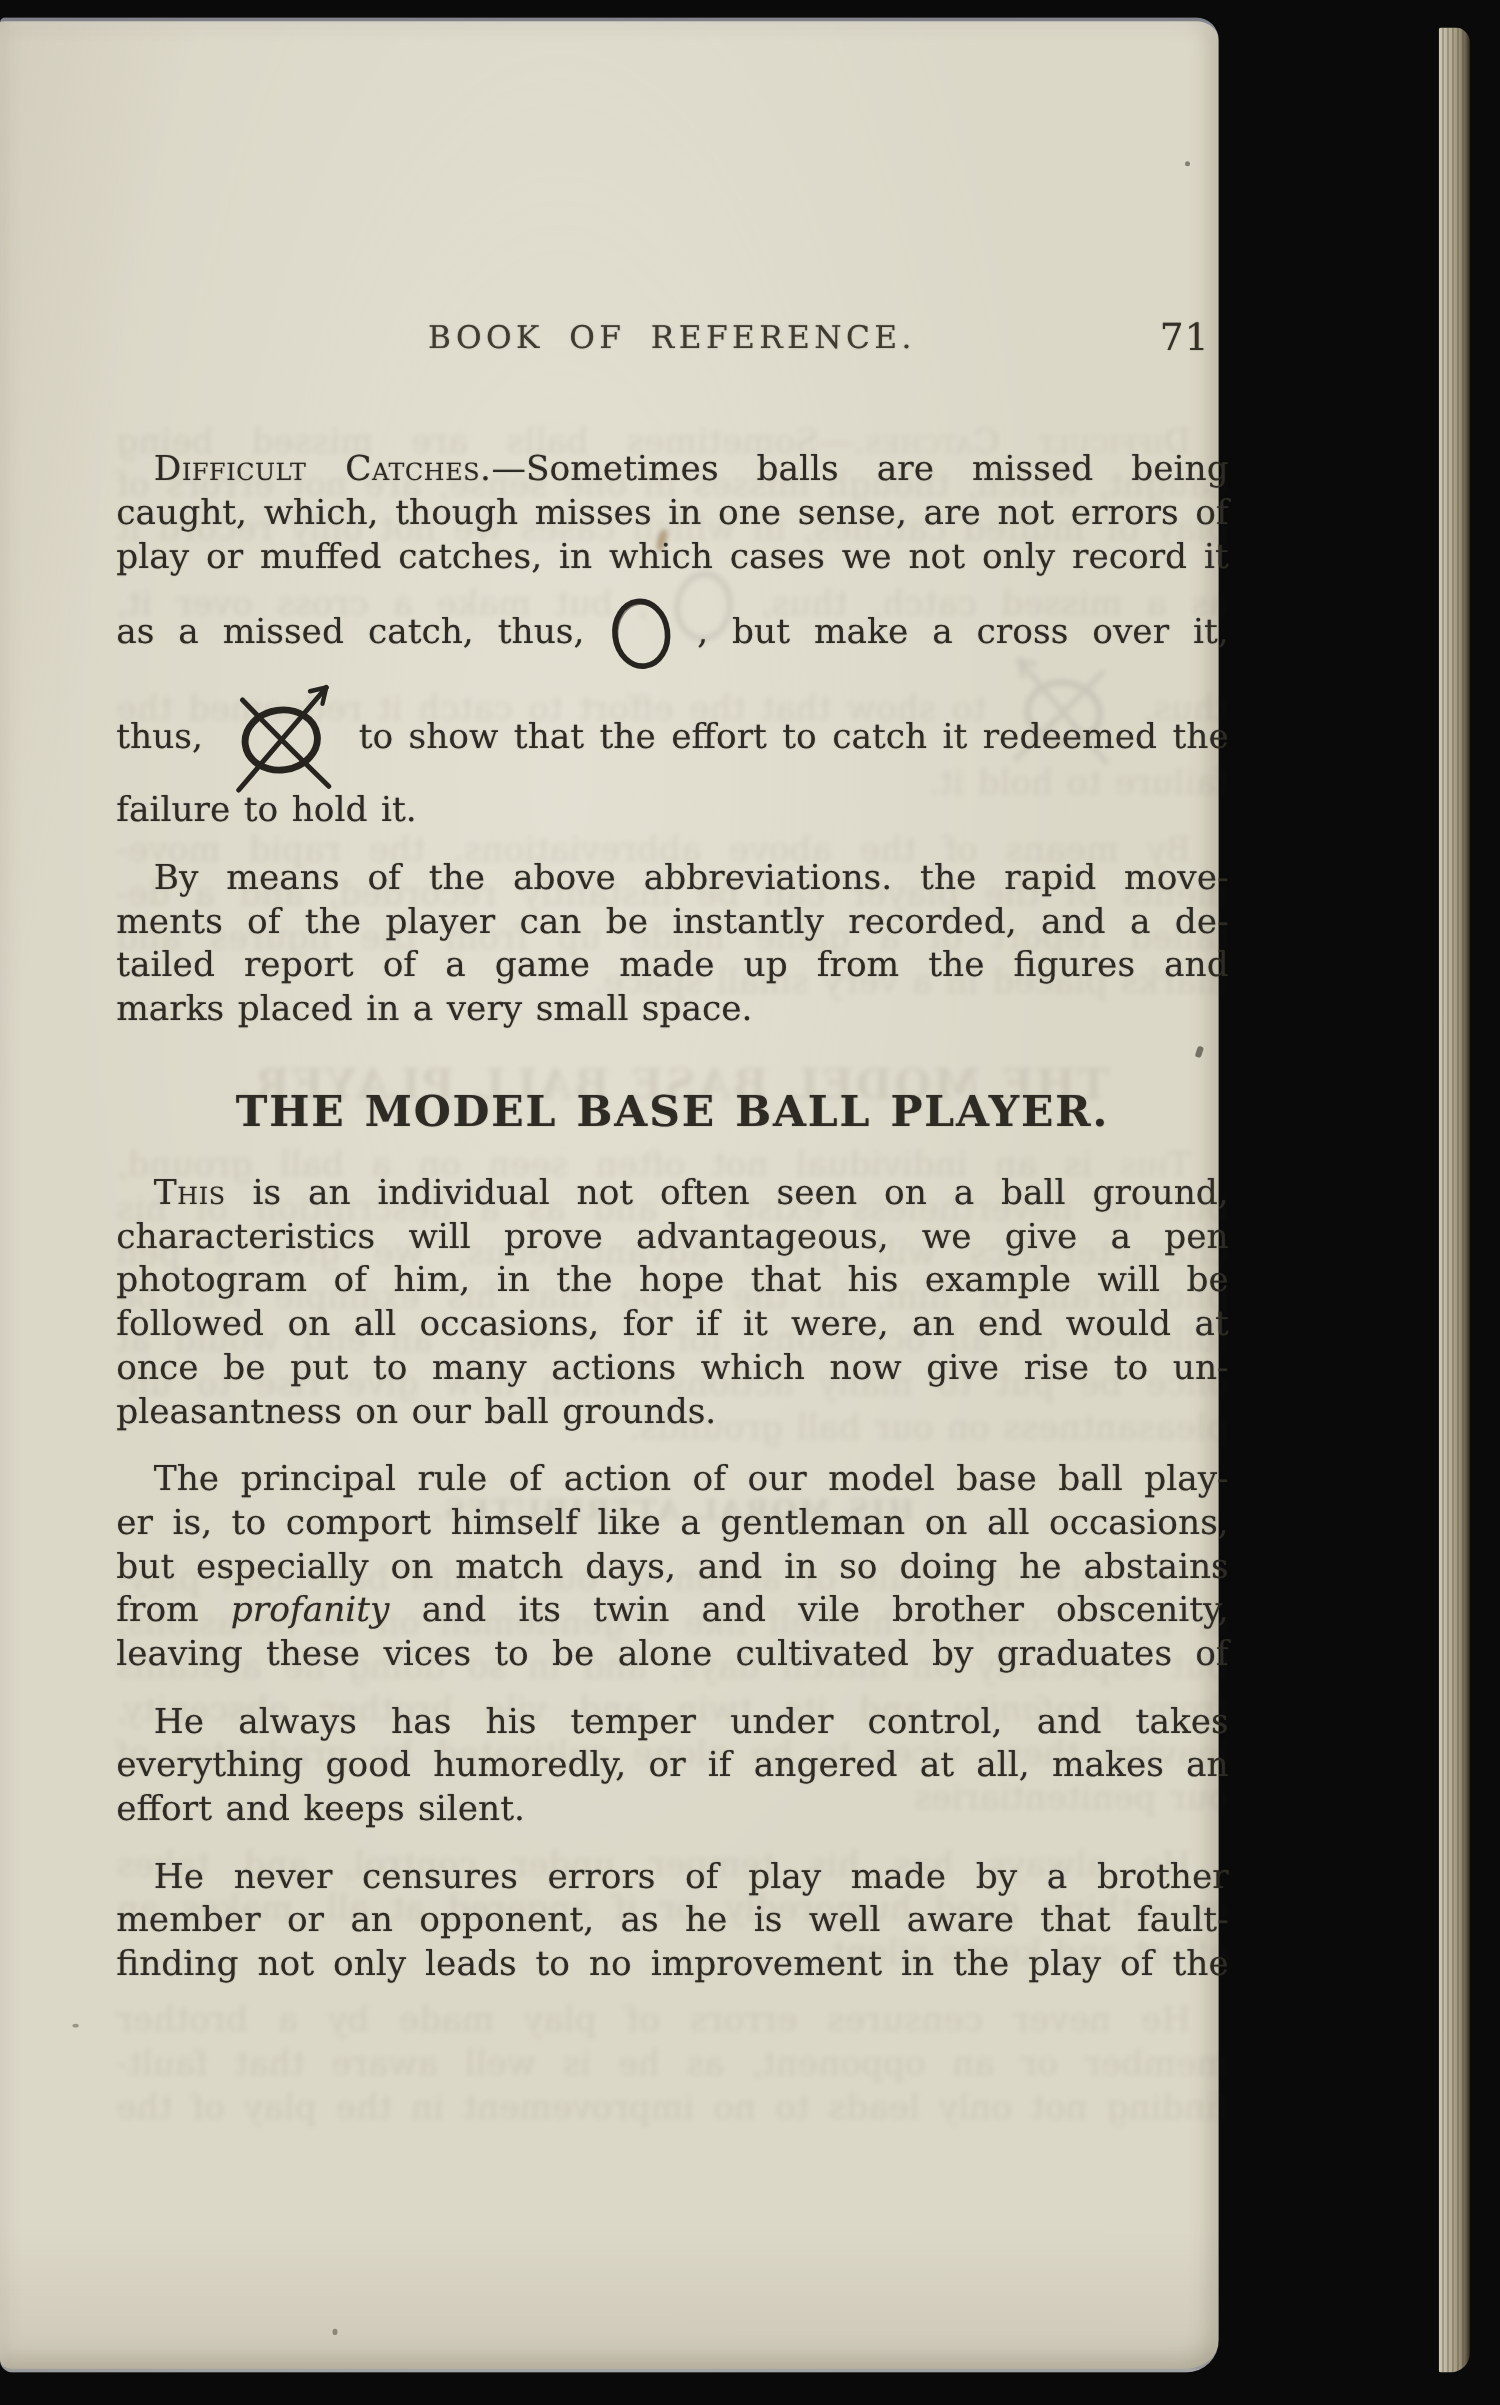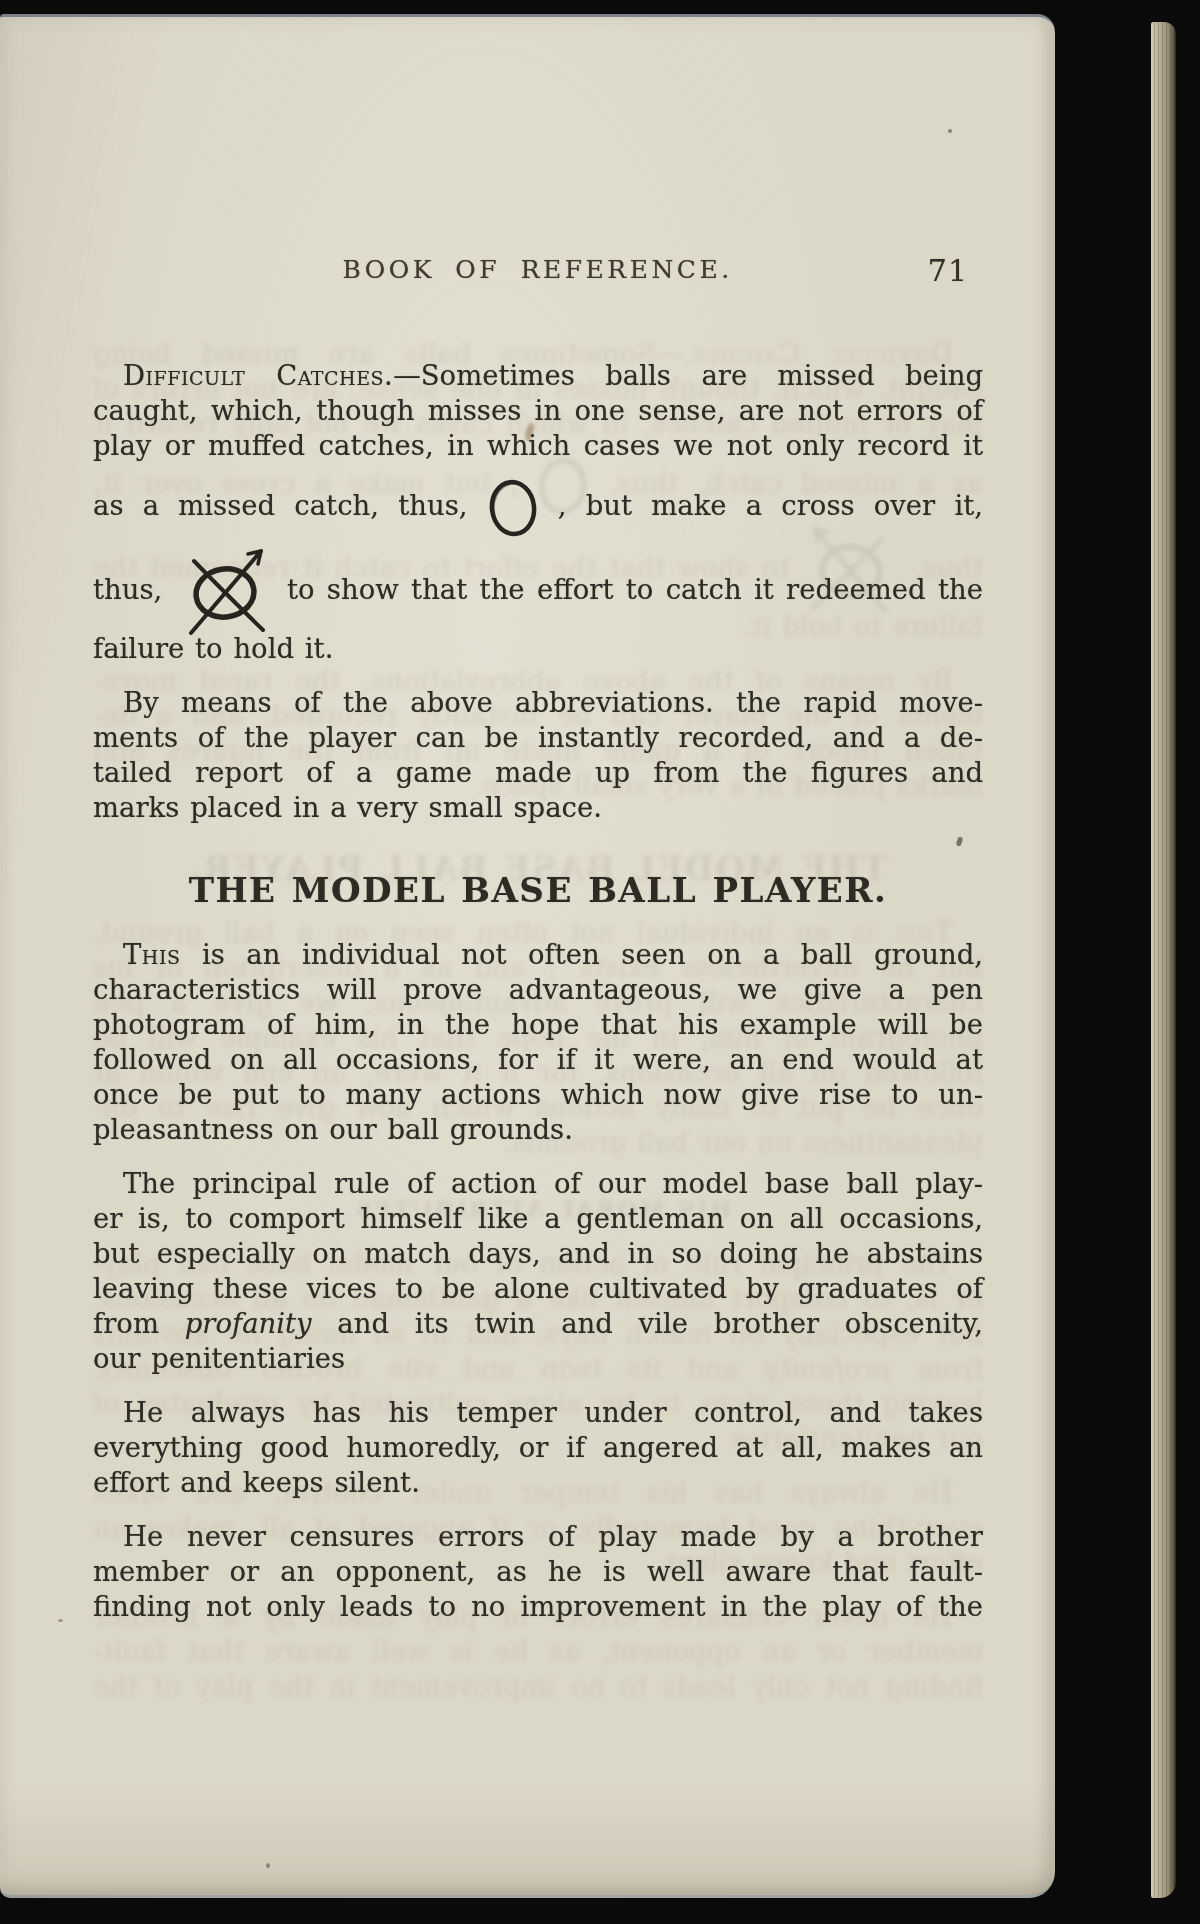--- a/index.html
+++ b/index.html
@@ -13,21 +13,21 @@
   body{
     width:1200px;height:1924px;
     background:var(--background);
     font-family:"DejaVu Serif","Liberation Serif",serif;
     overflow:hidden;position:relative;
   }
   .scene{position:absolute;inset:0;}
 
   
   .page{
-    position:absolute;left:0;top:14px;width:1055px;height:1884px;
+    position:absolute;left:0;top:14px;width:975px;height:1884px;
     background:
       radial-gradient(ellipse at 46% 32%, rgba(255,255,250,.20) 0%, rgba(255,255,250,0) 55%),
       linear-gradient(100deg, rgba(120,108,82,.10) 0%, rgba(120,108,82,0) 12%),
       linear-gradient(0deg, rgba(110,100,75,.14) 0%, rgba(110,100,75,0) 6%),
       var(--paper);
     border-radius:4px 18px 26px 10px;
     border-top:3px solid rgba(32,44,86,.45);
     border-bottom:3px solid rgba(32,44,86,.30);
     box-shadow:
       inset -8px 0 16px rgba(110,100,78,.22),
@@ -189,23 +189,22 @@
         <div class="heading">THE MODEL BASE BALL PLAYER.</div>
         <div class="line justify indent"><span class="sc">This</span><span> is an individual not often seen on a ball ground,</span></div>
         <div class="line justify"><span>characteristics will prove advantageous, we give a pen</span></div>
         <div class="line justify"><span>photogram of him, in the hope that his example will be</span></div>
         <div class="line justify"><span>followed on all occasions, for if it were, an end would at</span></div>
         <div class="line justify"><span>once be put to many actions which now give rise to un-</span></div>
         <div class="line"><span>pleasantness on our ball grounds.</span></div>
         <div class="line justify indent"><span>The principal rule of action of our model base ball play-</span></div>
         <div class="line justify"><span>er is, to comport himself like a gentleman on all occasions,</span></div>
         <div class="line justify"><span>but especially on match days, and in so doing he abstains</span></div>
+        <div class="line justify"><span>from </span><span class="it">profanity</span><span> and its twin and vile brother obscenity,</span></div>
         <div class="line justify"><span>leaving these vices to be alone cultivated by graduates of</span></div>
-        <div class="line justify"><span>from </span><span class="it">profanity</span><span> and its twin and vile brother obscenity,</span></div>
-        <div class="line"><span>our penitentiaries</span></div>
         <div class="line justify indent"><span>He always has his temper under control, and takes</span></div>
         <div class="line justify"><span>everything good humoredly, or if angered at all, makes an</span></div>
         <div class="line"><span>effort and keeps silent.</span></div>
         <div class="line justify indent"><span>He never censures errors of play made by a brother</span></div>
         <div class="line justify"><span>member or an opponent, as he is well aware that fault-</span></div>
         <div class="line justify"><span>finding not only leads to no improvement in the play of the</span></div>
       </main>
 
     <span class="speck s1"></span>
     <span class="speck s2"></span>

